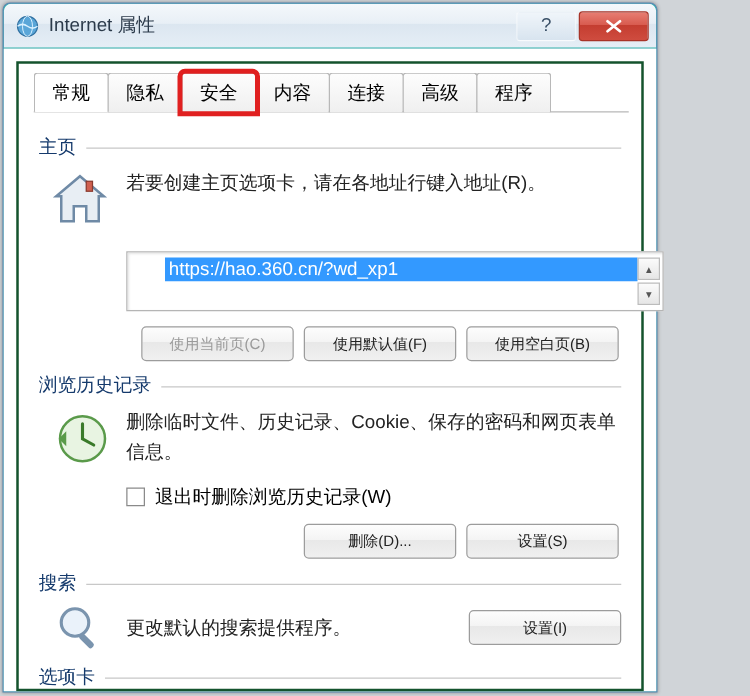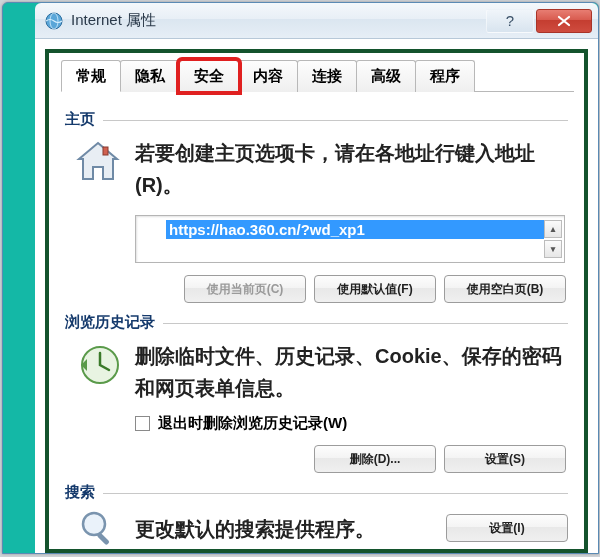--- a/index.html
+++ b/index.html
@@ -6,27 +6,26 @@
   body {
     margin: 0;
     font-family: "Microsoft YaHei", "SimSun", Tahoma, sans-serif;
     font-size: 14px;
     background: #d0d4d8;
     width: 600px;
     height: 557px;
     overflow: hidden;
   }
   .window {
-    width: 597px;
+    width: 524px;
     margin: 2px;
     border: 1px solid #5a8ab4;
     border-radius: 6px 6px 0 0;
     background: #14b8a6;
     box-shadow: 0 0 3px rgba(0,0,0,0.3);
-    padding-left: 32px;
   }
   .titlebar {
     height: 36px;
     background: linear-gradient(to bottom, #f4f8fb 0%, #e8eff6 45%, #dbe6f0 46%, #e6eef6 100%);
     border-bottom: 1px solid #b7c8d8;
     display: flex;
     align-items: center;
     padding: 0 6px 0 10px;
     border-radius: 6px 6px 0 0;
   }
@@ -56,26 +55,25 @@
     width: 56px;
     background: linear-gradient(to bottom, #e77d72 0%, #d85b4f 45%, #c43d30 46%, #cf4c3f 100%);
     color: #fff;
     border-color: #a83428;
   }
   .client {
     padding: 10px 10px 0 10px;
     background: #fff;
   }
   .inner-panel {
-    border: 4px solid #14532d;
+    border: 2px solid #14532d;
     background: #fff;
     padding: 0 10px 12px 10px;
     height: 504px;
     position: relative;
-    font-weight: bold;
   }
   
   .tabstrip {
     display: flex;
     margin-top: 6px;
     margin-left: 2px;
     border-bottom: 1px solid #b8b8b8;
     position: relative;
   }
   .tab {
@@ -129,21 +127,21 @@
     padding: 6px 0 0 6px;
   }
   .big-icon {
     width: 54px; height: 54px;
     flex: 0 0 54px;
     margin-right: 10px;
     display: flex; align-items: center; justify-content: center;
   }
   .desc {
     color: #222;
-    font-size: 20px;
+    font-size: 15px;
     line-height: 1.6;
     padding-top: 2px;
   }
   
   .url-box {
     margin: 14px 0 0 70px;
     width: 430px;
     height: 48px;
     border: 1px solid #b5b5b5;
     background: #fff;

